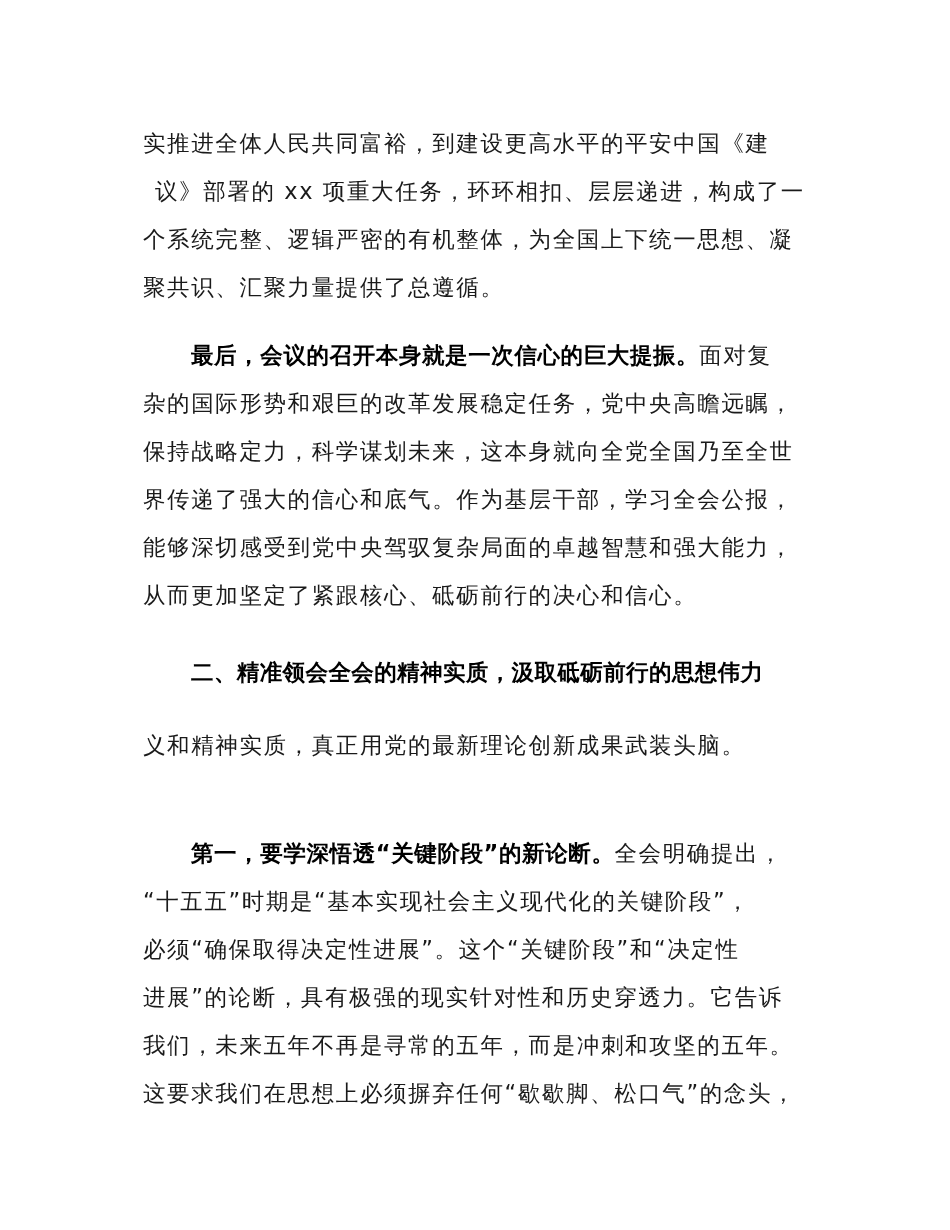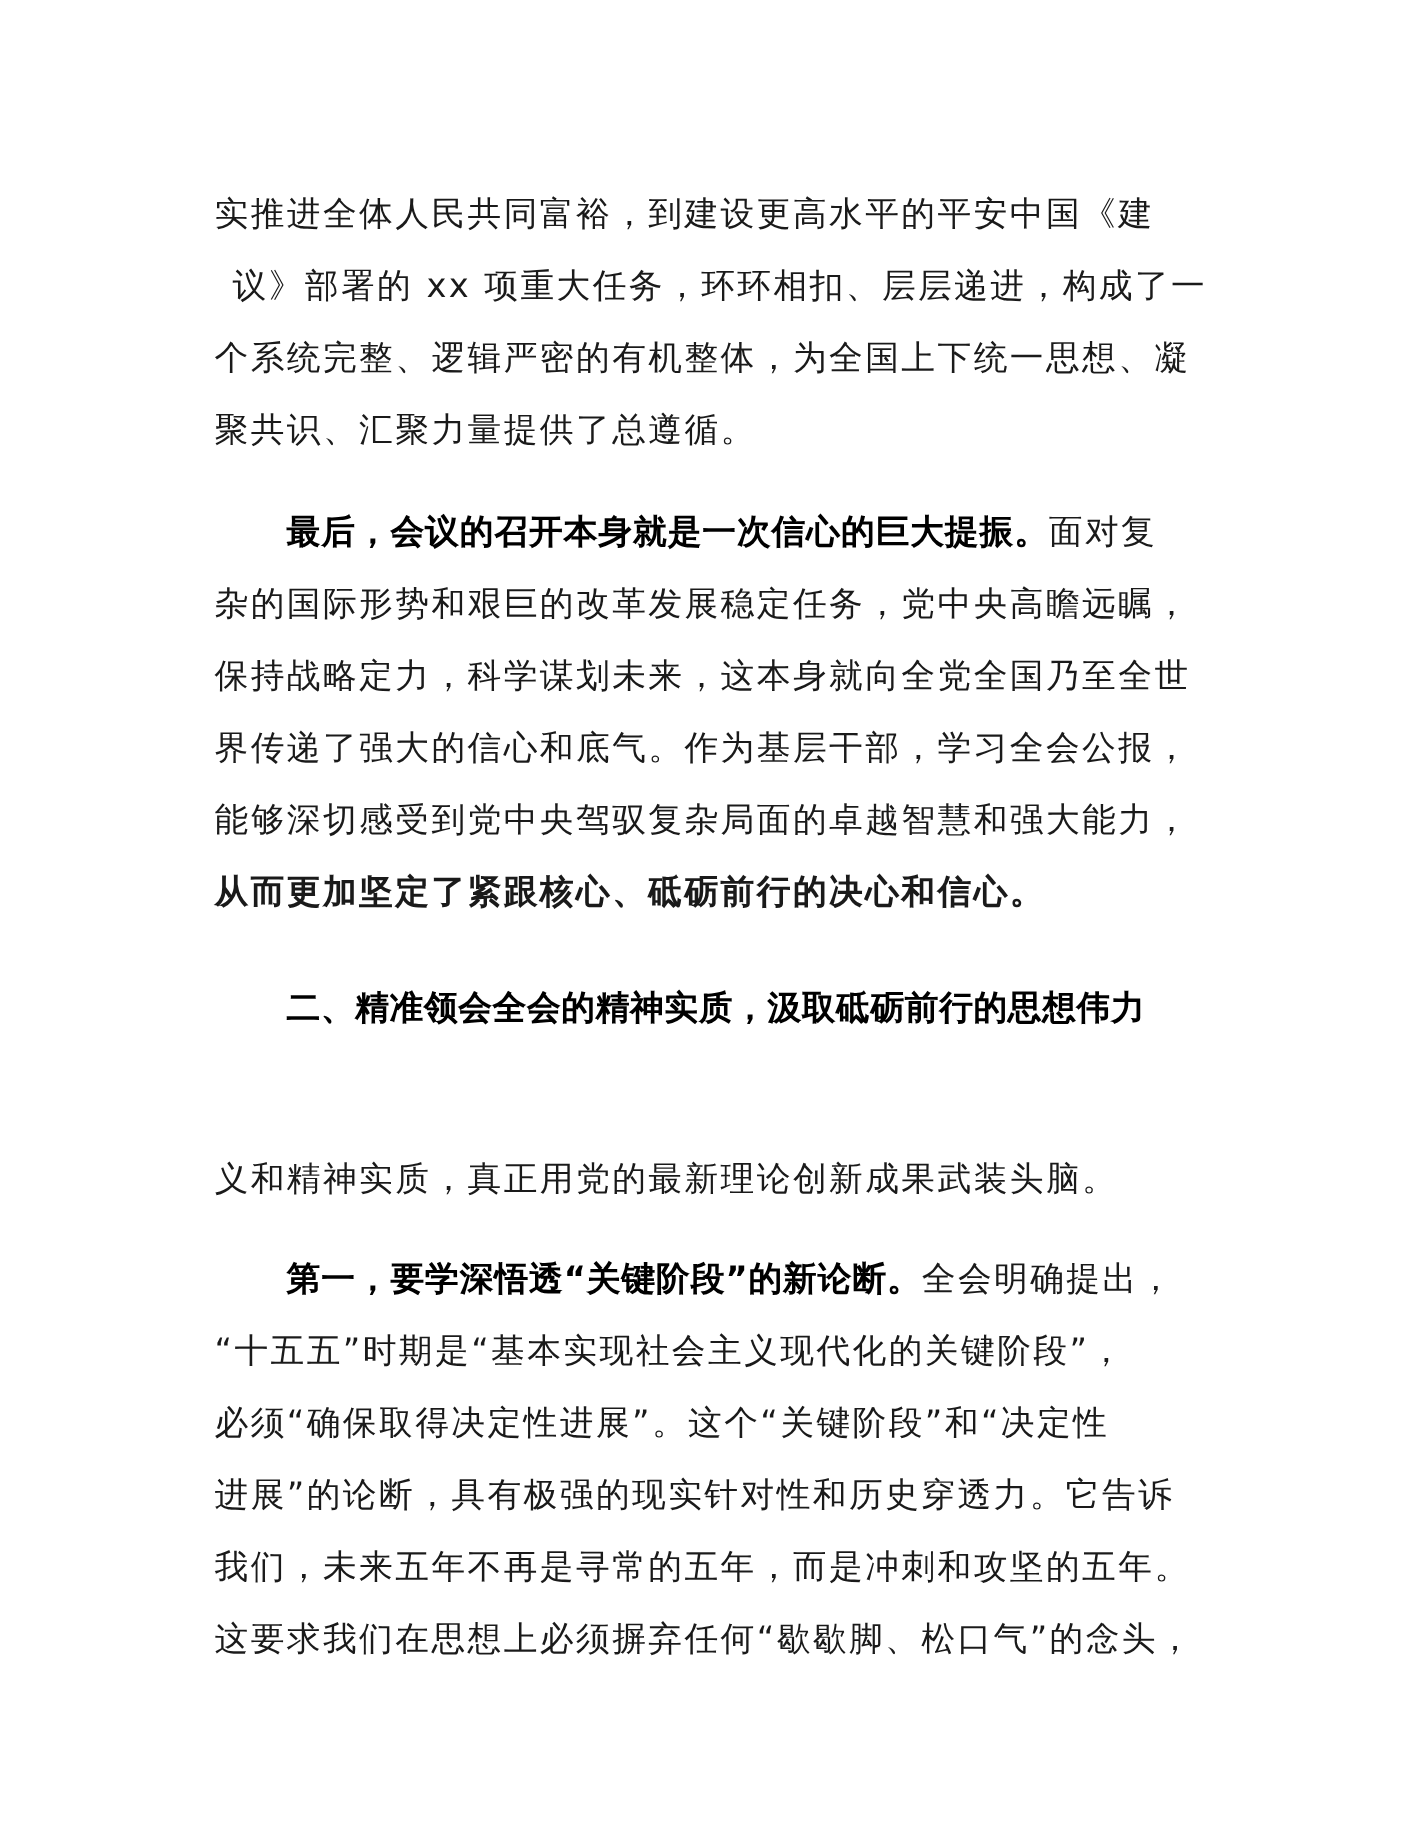--- a/index.html
+++ b/index.html
@@ -58,25 +58,25 @@
   <div class="line" style="top:224px;">个系统完整、逻辑严密的有机整体，为全国上下统一思想、凝</div>
   <div class="line" style="top:272px;">聚共识、汇聚力量提供了总遵循。</div>
 
   <div class="line indent" style="top:340px;">
     <span class="bold">最后，会议的召开本身就是一次信心的巨大提振。</span><span>面对复</span>
   </div>
   <div class="line" style="top:388px;">杂的国际形势和艰巨的改革发展稳定任务，党中央高瞻远瞩，</div>
   <div class="line" style="top:436px;">保持战略定力，科学谋划未来，这本身就向全党全国乃至全世</div>
   <div class="line" style="top:484px;">界传递了强大的信心和底气。作为基层干部，学习全会公报，</div>
   <div class="line" style="top:532px;">能够深切感受到党中央驾驭复杂局面的卓越智慧和强大能力，</div>
-  <div class="line" style="top:580px;font-weight:bold;">从而更加坚定了紧跟核心、砥砺前行的决心和信心。</div>
+  <div class="line" style="top:580px;">从而更加坚定了紧跟核心、砥砺前行的决心和信心。</div>
 
   <div class="line indent heading" style="top:657px;">二、精准领会全会的精神实质，汲取砥砺前行的思想伟力</div>
 
-  <div class="line" style="top:771px;">义和精神实质，真正用党的最新理论创新成果武装头脑。</div>
+  <div class="line" style="top:730px;">义和精神实质，真正用党的最新理论创新成果武装头脑。</div>
 
   <div class="line indent" style="top:838px;">
     <span class="bold">第一，要学深悟透“关键阶段”的新论断。</span><span>全会明确提出，</span>
   </div>
   <div class="line" style="top:886px;">“十五五”时期是“基本实现社会主义现代化的关键阶段”，</div>
   <div class="line" style="top:934px;">必须“确保取得决定性进展”。这个“关键阶段”和“决定性</div>
   <div class="line" style="top:982px;">进展”的论断，具有极强的现实针对性和历史穿透力。它告诉</div>
   <div class="line" style="top:1030px;">我们，未来五年不再是寻常的五年，而是冲刺和攻坚的五年。</div>
   <div class="line" style="top:1078px;">这要求我们在思想上必须摒弃任何“歇歇脚、松口气”的念头，</div>
 

